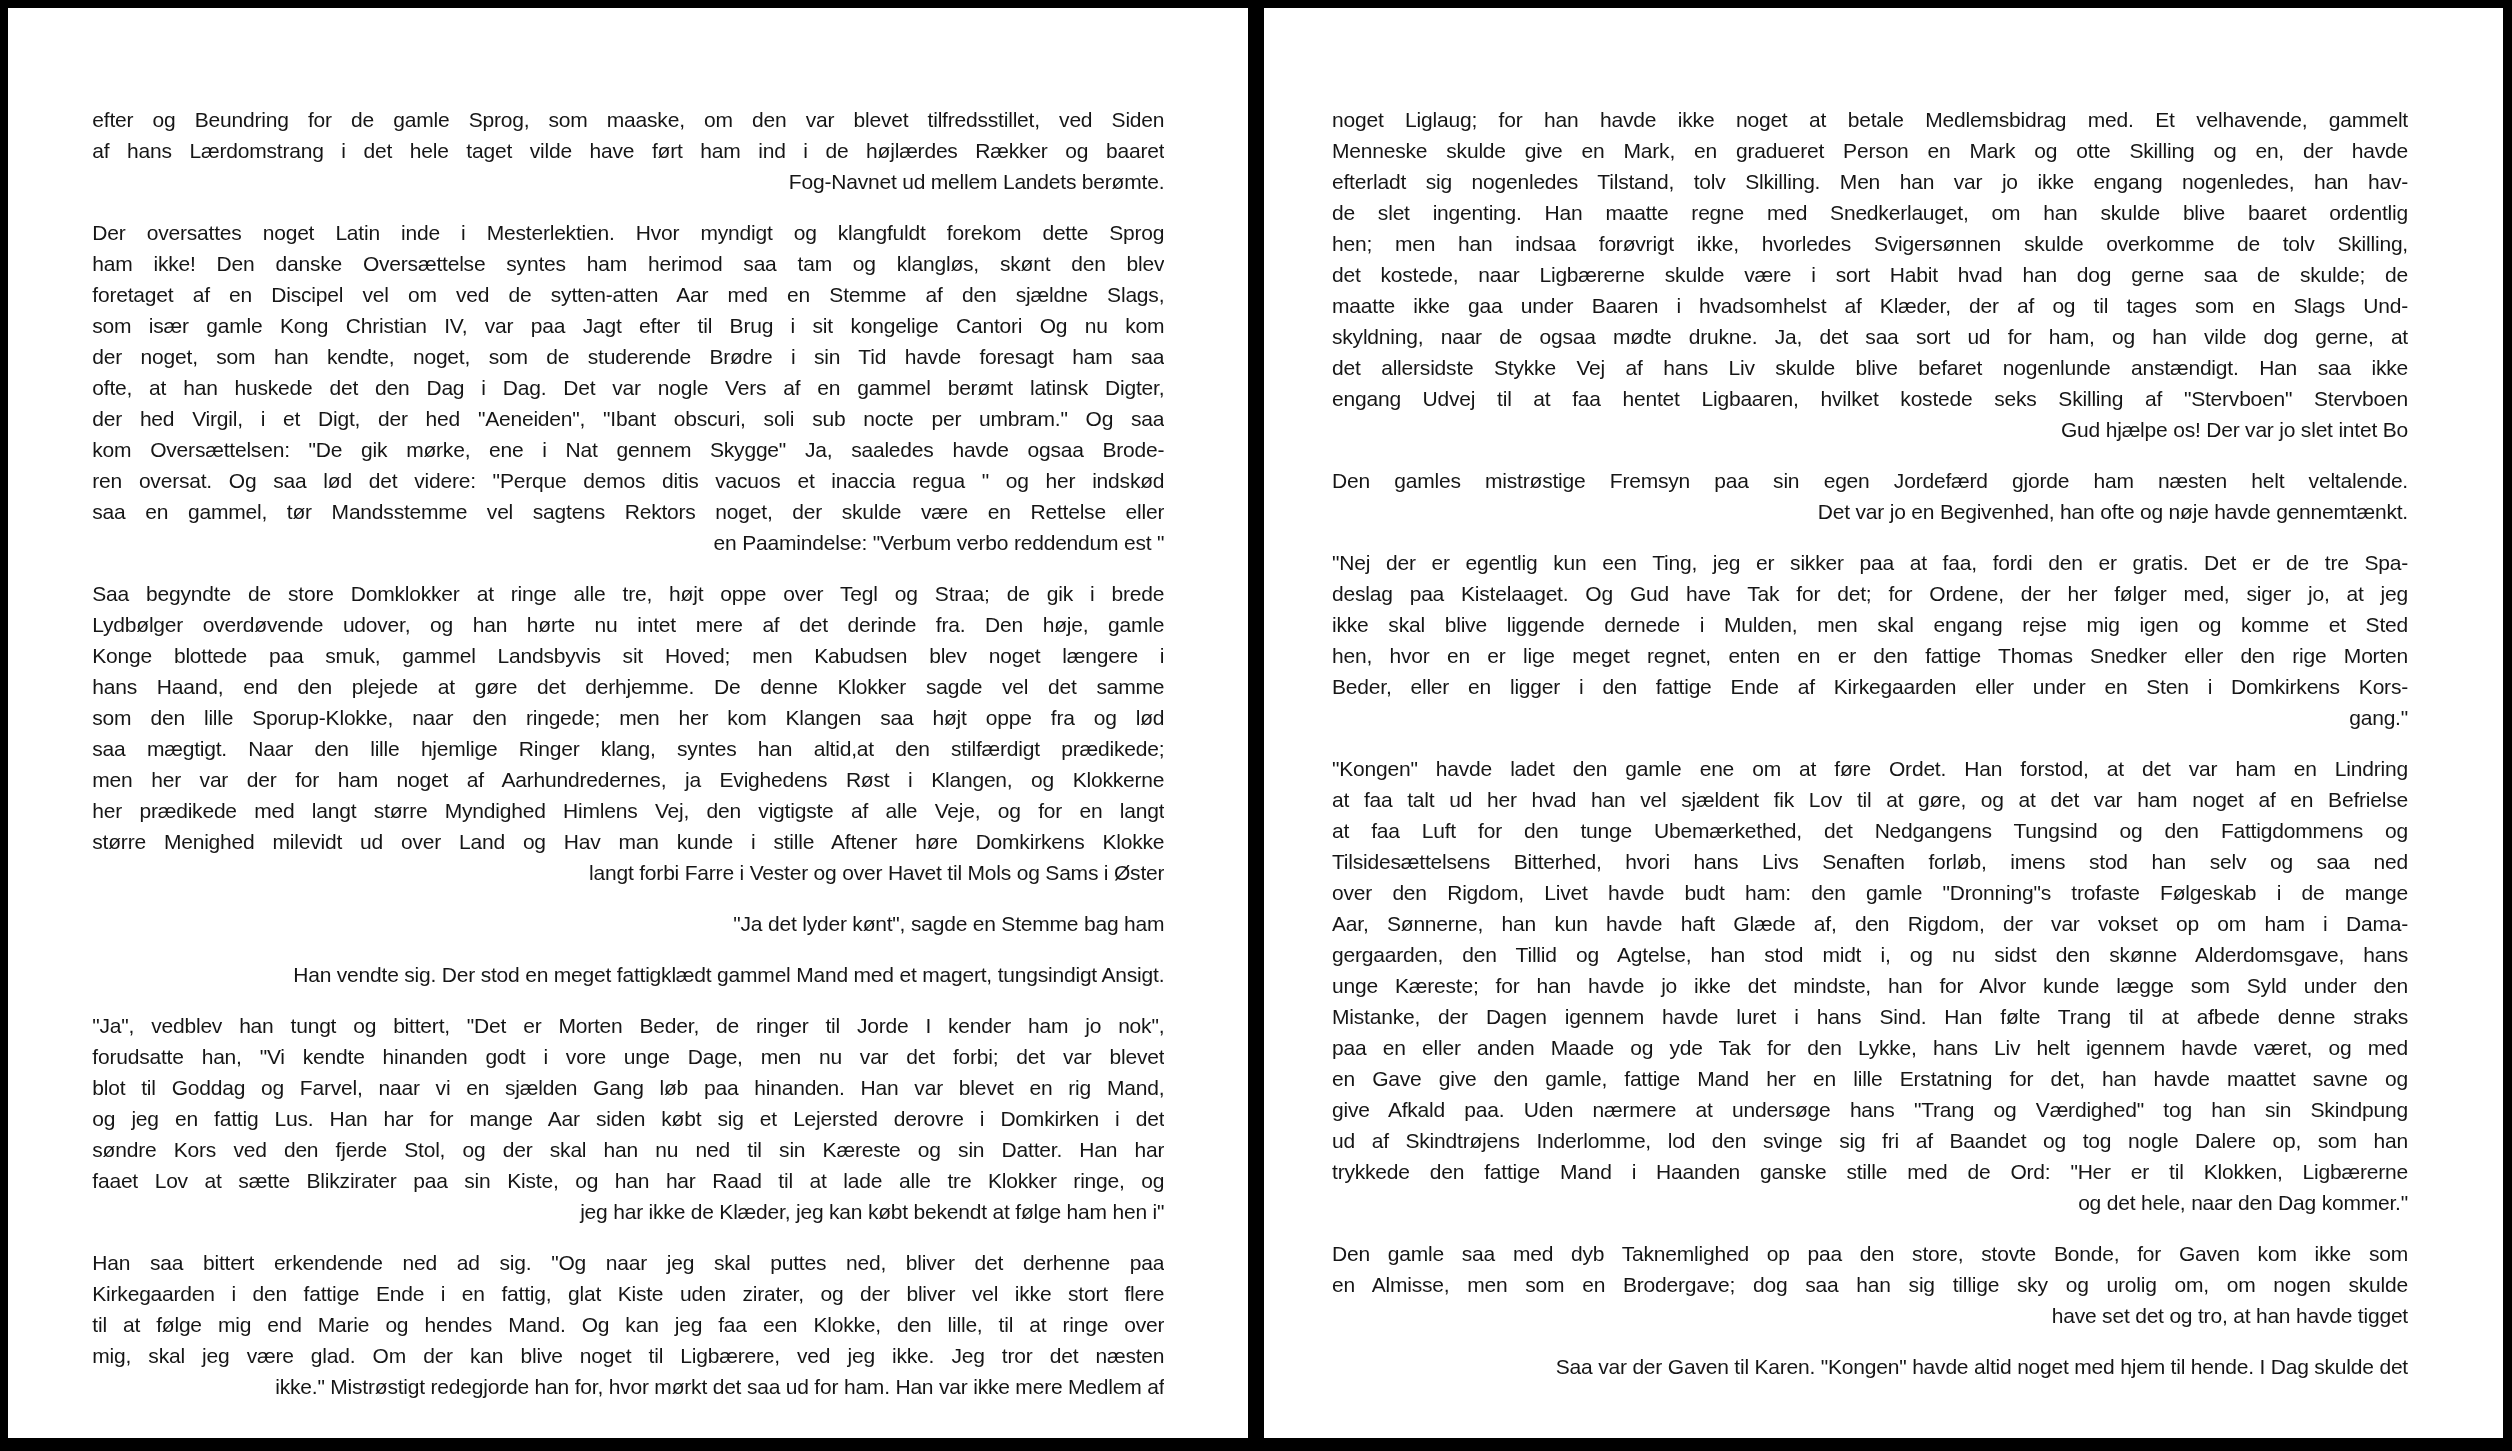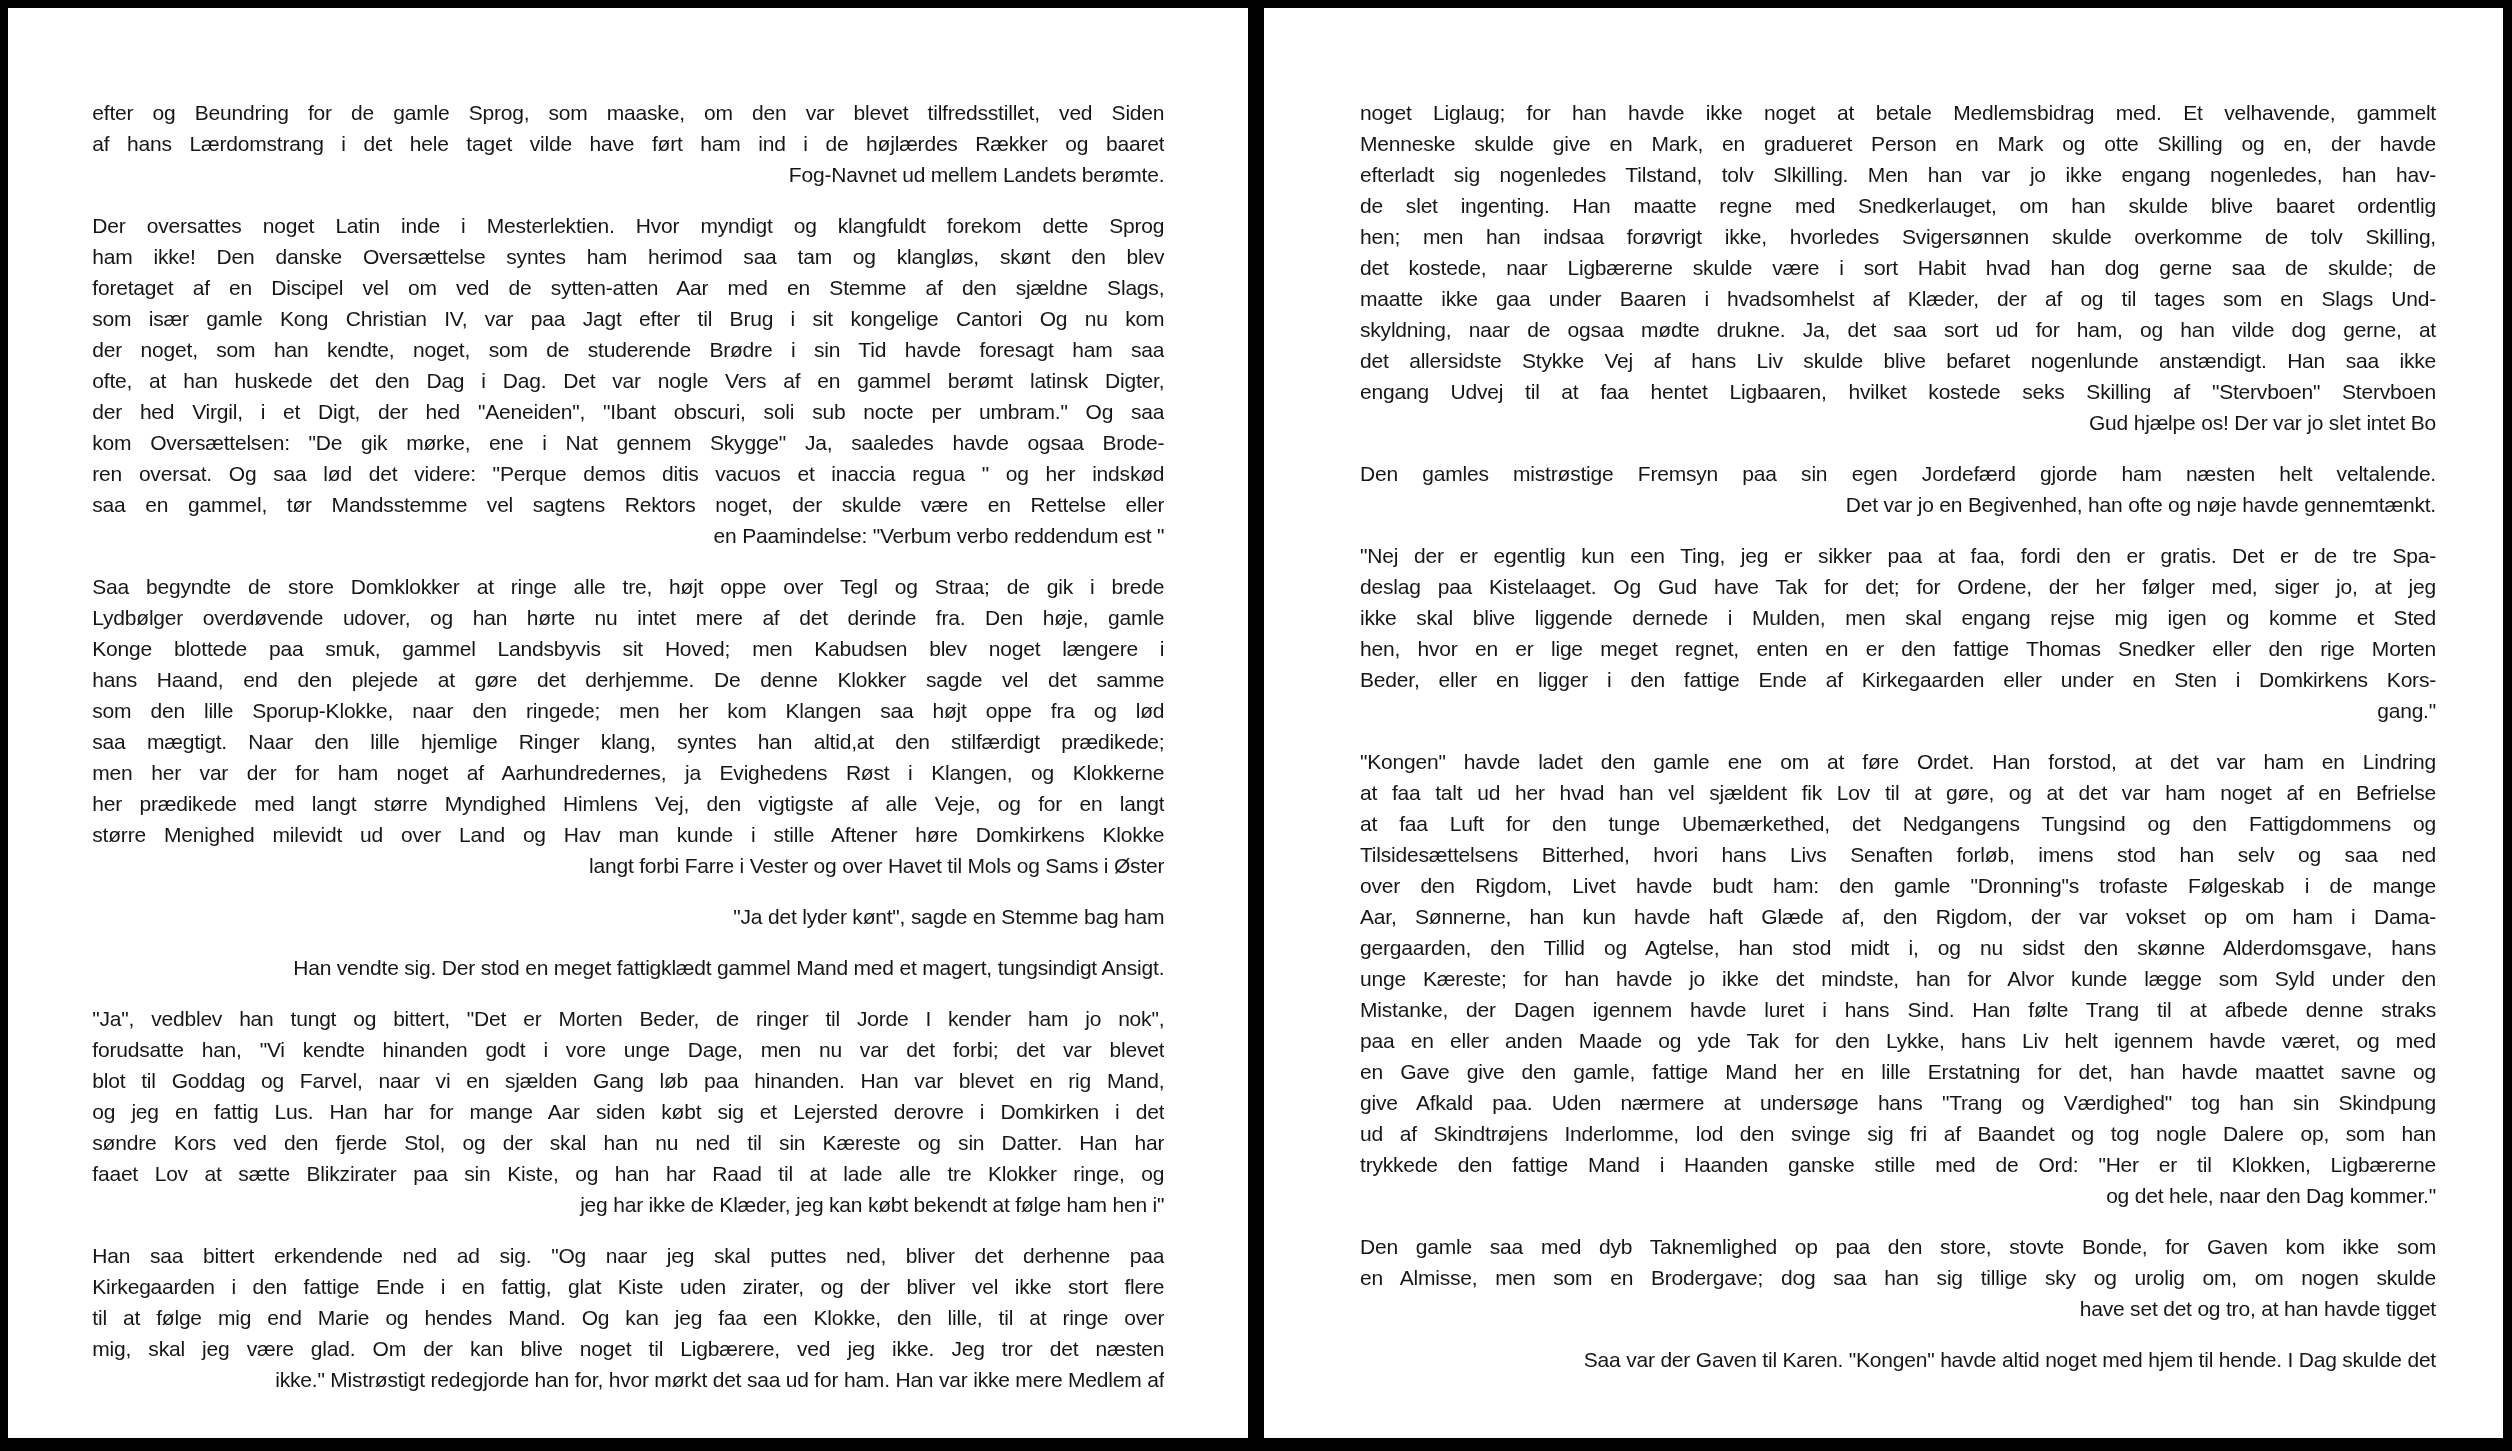--- a/index.html
+++ b/index.html
@@ -23,22 +23,22 @@
   .text-column {
     position: absolute;
     top: 81px;
     color: #161616;
     font-size: 21px;
     line-height: 31px;
     letter-spacing: -0.2px;
     font-weight: 400;
   }
   .page-left  .text-column { left: 84px; width: 1072px; }
-  .page-right .text-column { left: 96px; width: 1076px; }
-  .paragraph { margin: 8px 0 20px 0; }
+  .page-right .text-column { left: 68px; width: 1076px; }
+  .paragraph { margin: 15px 0 20px 0; }
   .line {
     height: 31px;
     overflow: hidden;
     text-align: justify;
     white-space: normal;
   }
   
   .line::after { content: ""; display: inline-block; width: 100%; height: 0; }
   .line.last { text-align: right; }
   .line.last::after { content: none; }

